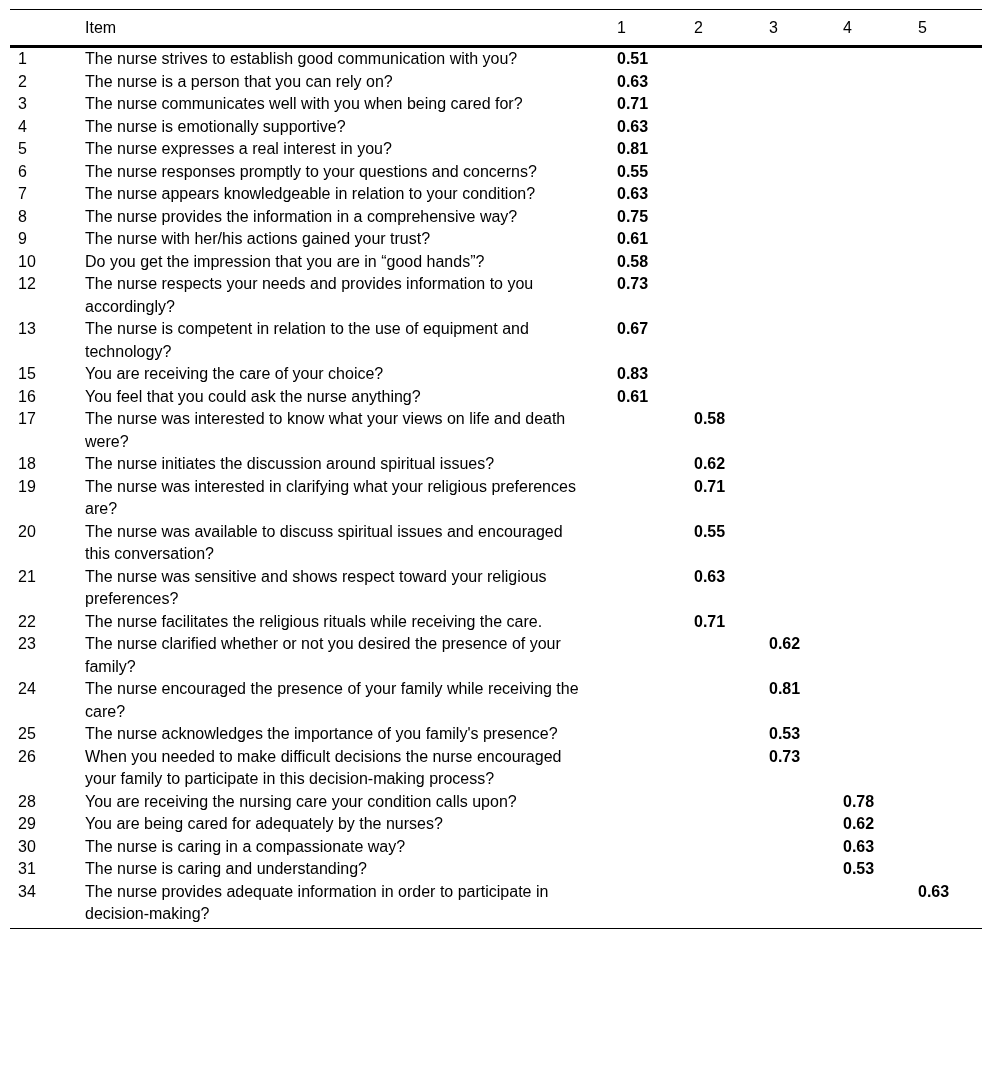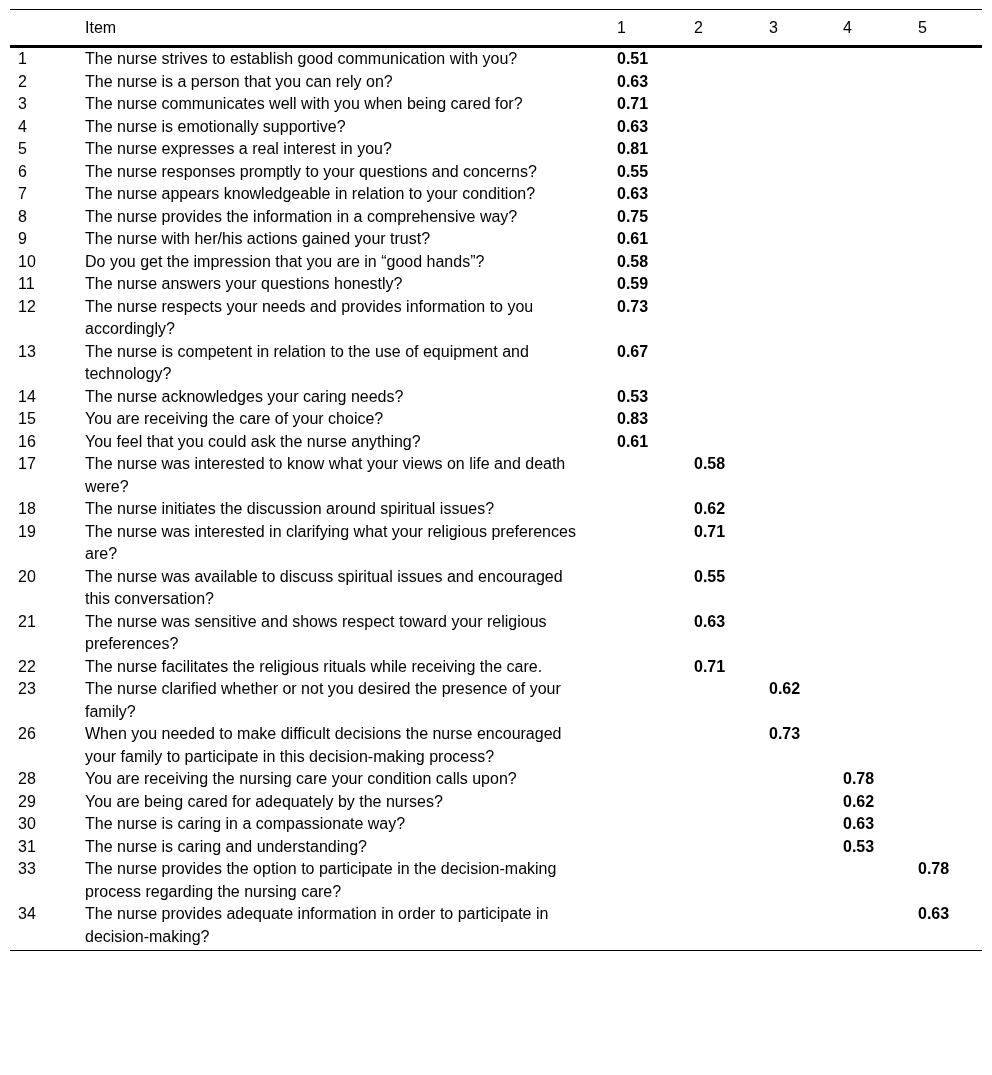--- a/index.html
+++ b/index.html
@@ -155,58 +155,40 @@
           <tr>
             <td class="col-num-pad">10</td>
             <td class="item-text">Do you get the impression that you are in “good hands”?</td>
             <td class="loading">0.58</td>
             <td></td>
             <td></td>
             <td></td>
             <td></td>
           </tr>
           <tr>
-            <td class="col-num-pad">11</td>
-            <td class="item-text">The nurse answers your questions honestly?</td>
-            <td class="loading">0.59</td>
-            <td></td>
-            <td></td>
-            <td></td>
-            <td></td>
-          </tr>
-          <tr>
             <td class="col-num-pad">12</td>
             <td class="item-text">The nurse respects your needs and provides information to you
 accordingly?</td>
             <td class="loading">0.73</td>
             <td></td>
             <td></td>
             <td></td>
             <td></td>
           </tr>
           <tr>
             <td class="col-num-pad">13</td>
             <td class="item-text">The nurse is competent in relation to the use of equipment and
 technology?</td>
             <td class="loading">0.67</td>
             <td></td>
             <td></td>
             <td></td>
             <td></td>
           </tr>
           <tr>
-            <td class="col-num-pad">14</td>
-            <td class="item-text">The nurse acknowledges your caring needs?</td>
-            <td class="loading">0.53</td>
-            <td></td>
-            <td></td>
-            <td></td>
-            <td></td>
-          </tr>
-          <tr>
             <td class="col-num-pad">15</td>
             <td class="item-text">You are receiving the care of your choice?</td>
             <td class="loading">0.83</td>
             <td></td>
             <td></td>
             <td></td>
             <td></td>
           </tr>
           <tr>
             <td class="col-num-pad">16</td>
@@ -279,20 +261,39 @@
             <td class="col-num-pad">23</td>
             <td class="item-text">The nurse clarified whether or not you desired the presence of your
 family?</td>
             <td></td>
             <td></td>
             <td class="loading">0.62</td>
             <td></td>
             <td></td>
           </tr>
           <tr>
+            <td class="col-num-pad">24</td>
+            <td class="item-text">The nurse encouraged the presence of your family while receiving the
+care?</td>
+            <td></td>
+            <td></td>
+            <td class="loading">0.81</td>
+            <td></td>
+            <td></td>
+          </tr>
+          <tr>
+            <td class="col-num-pad">25</td>
+            <td class="item-text">The nurse acknowledges the importance of you family's presence?</td>
+            <td></td>
+            <td></td>
+            <td class="loading">0.53</td>
+            <td></td>
+            <td></td>
+          </tr>
+          <tr>
             <td class="col-num-pad">26</td>
             <td class="item-text">When you needed to make difficult decisions the nurse encouraged
 your family to participate in this decision-making process?</td>
             <td></td>
             <td></td>
             <td class="loading">0.73</td>
             <td></td>
             <td></td>
           </tr>
           <tr>
@@ -323,30 +324,20 @@
             <td></td>
           </tr>
           <tr>
             <td class="col-num-pad">31</td>
             <td class="item-text">The nurse is caring and understanding?</td>
             <td></td>
             <td></td>
             <td></td>
             <td class="loading">0.53</td>
             <td></td>
-          </tr>
-          <tr>
-            <td class="col-num-pad">33</td>
-            <td class="item-text">The nurse provides the option to participate in the decision-making
-process regarding the nursing care?</td>
-            <td></td>
-            <td></td>
-            <td></td>
-            <td></td>
-            <td class="loading">0.78</td>
           </tr>
           <tr>
             <td class="col-num-pad">34</td>
             <td class="item-text">The nurse provides adequate information in order to participate in
 decision-making?</td>
             <td></td>
             <td></td>
             <td></td>
             <td></td>
             <td class="loading">0.63</td>

